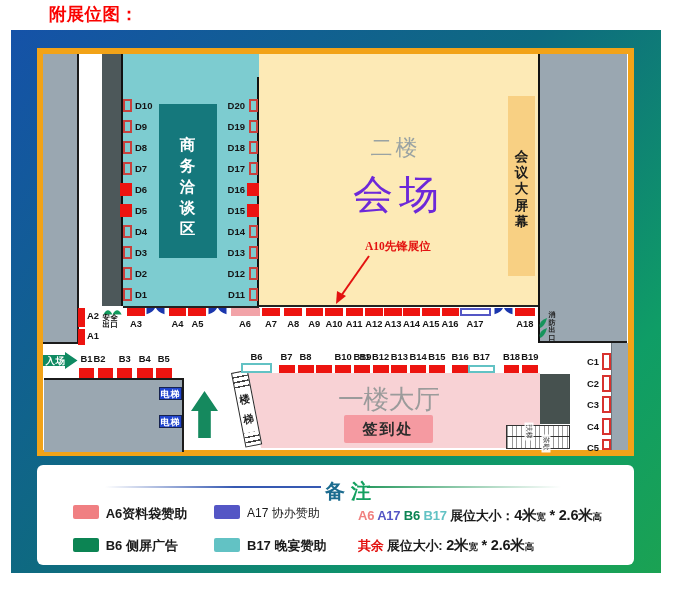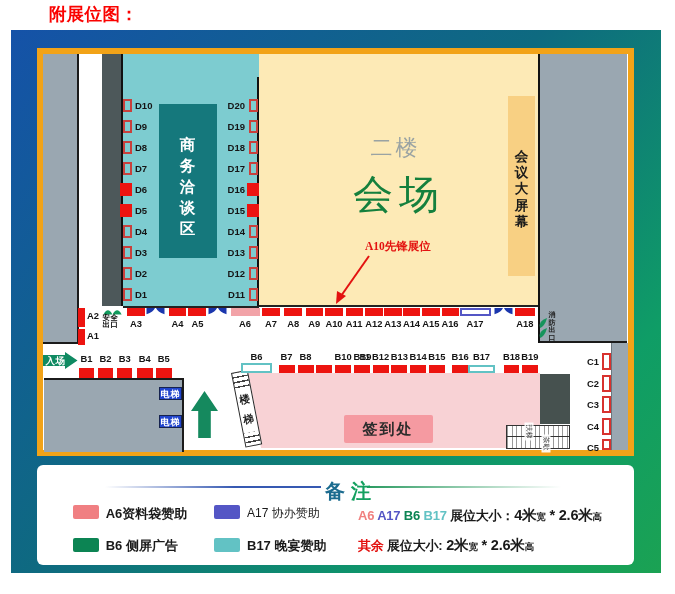--- a/index.html
+++ b/index.html
@@ -21,21 +21,21 @@
 <div class="abs" style="left:213.5px;top:23px;width:2px;height:229px;background:#111;"></div>
 <div class="abs" style="left:215.5px;top:0;width:281.5px;height:251px;background:#fdeab6;border-bottom:2px solid #222;"></div>
 <div class="abs" style="left:494.5px;top:0;width:2.5px;height:289px;background:#111;"></div>
 <div class="abs" style="left:497px;top:0;width:87px;height:286.5px;background:#9aa7b1;border-bottom:2.5px solid #1b1b1b;"></div>
 <div class="abs" style="left:568px;top:289px;width:16px;height:107px;background:#9aa7b1;border-left:1px solid #6b767e;"></div>
 <div class="abs" style="left:465px;top:41.5px;width:26.5px;height:180.5px;background:#f8d083;"></div>
 <div class="abs" style="left:115.5px;top:50px;width:58.5px;height:154px;background:#15787c;"></div>
 <div class="abs" style="left:136.5px;top:80px;width:16px;font-size:15.5px;font-weight:bold;color:#fff;line-height:21px;text-align:center;">商<br>务<br>洽<br>谈<br>区</div>
 <div class="abs" style="left:471.5px;top:95px;width:14px;font-size:13.5px;font-weight:bold;color:#1a1a1a;line-height:16.2px;text-align:center;">会<br>议<br>大<br>屏<br>幕</div>
 <div class="abs" style="left:327.5px;top:78.6px;font-size:22px;color:#9aa3a3;letter-spacing:3px;white-space:nowrap;">二楼</div>
-<div class="abs" style="left:310px;top:113.2px;font-size:40px;color:#15803d;letter-spacing:6px;white-space:nowrap;">会场</div>
+<div class="abs" style="left:310px;top:113.2px;font-size:40px;color:#6d28d9;letter-spacing:6px;white-space:nowrap;">会场</div>
 <div class="abs" style="left:322px;top:185px;font-family:'Liberation Serif',serif;font-size:11.5px;font-weight:bold;color:#e31210;">A10先锋展位</div>
 <svg class="abs" style="left:285px;top:196px;" width="50" height="60">
       <defs></defs>
       <line x1="41" y1="6" x2="13" y2="46" stroke="#e31210" stroke-width="2"></line>
       <polygon points="8,54 18,46 9,41" fill="#e31210"></polygon>
     </svg>
 <div class="out" style="left:79.5px;top:233.6px;width:5.5px;height:9.5px;"></div>
 <div class="dl" style="left:92px;top:235.1px;">D1</div>
 <div class="out" style="left:79.5px;top:212.6px;width:5.5px;height:9.5px;"></div>
 <div class="dl" style="left:92px;top:214.1px;">D2</div>
@@ -133,39 +133,40 @@
       <path d="M9,2 Q0,5 2,12 Q7,10 9,2 Z" fill="#15945c"></path>
       <path d="M9,12 Q0,15 2,22 Q7,20 9,12 Z" fill="#15945c"></path>
     </svg>
 <svg class="abs" style="left:0px;top:298px;" width="35" height="17">
       <polygon points="0,3 22,3 22,0 34.5,8.5 22,17 22,14 0,14" fill="#0f8a62"></polygon>
       <text x="2.5" y="12" font-size="9.5" font-weight="bold" fill="#fff" letter-spacing="0.5">入场</text>
     </svg>
 <div class="booth" style="left:35.6px;top:314px;width:15.8px;height:10px;"></div>
 <div class="lbl" style="left:31.6px;top:299px;width:24px;text-align:center;">B1</div>
 <div class="booth" style="left:54.6px;top:314px;width:15.8px;height:10px;"></div>
-<div class="lbl" style="left:50.6px;top:299px;width:24px;text-align:center;">B2</div>
+<div class="lbl" style="left:50.6px;top:299px;width:24px;text-align:left;">B2</div>
 <div class="booth" style="left:73.7px;top:314px;width:15.8px;height:10px;"></div>
 <div class="lbl" style="left:69.7px;top:299px;width:24px;text-align:center;">B3</div>
 <div class="booth" style="left:93.8px;top:314px;width:15.8px;height:10px;"></div>
 <div class="lbl" style="left:89.8px;top:299px;width:24px;text-align:center;">B4</div>
 <div class="booth" style="left:112.8px;top:314px;width:15.8px;height:10px;"></div>
 <div class="lbl" style="left:108.8px;top:299px;width:24px;text-align:center;">B5</div>
 <div class="abs" style="left:1px;top:324.4px;width:138px;height:71.6px;background:#9aa7b1;border-top:2px solid #1b1b1b;border-right:2px solid #1b1b1b;"></div>
 <div class="abs" style="left:116px;top:333px;width:23px;height:13px;background:#2145cd;border:1px solid #16234f;color:#fff;font-size:9px;font-weight:bold;text-align:center;line-height:13px;letter-spacing:1px;box-sizing:border-box;">电梯</div>
 <div class="abs" style="left:116px;top:361px;width:23px;height:13px;background:#2145cd;border:1px solid #16234f;color:#fff;font-size:9px;font-weight:bold;text-align:center;line-height:13px;letter-spacing:1px;box-sizing:border-box;">电梯</div>
 <svg class="abs" style="left:147.5px;top:337px;" width="27" height="47">
       <polygon points="13.5,0 27,20 19.8,20 19.8,47 7.2,47 7.2,20 0,20" fill="#15895e"></polygon>
     </svg>
 <div class="abs" style="left:190px;top:318.7px;width:307px;height:75.3px;background:#f8d2d5;clip-path:polygon(14px 0,100% 0,100% 100%,28px 100%);"></div>
 <div class="abs" style="left:187.5px;top:318.5px;width:17px;height:76px;background:#fff;border:1.5px solid #2a2a2a;box-sizing:border-box;transform:rotate(-11deg);transform-origin:0 0;">
 <div style="position:absolute;left:0;top:0;width:100%;height:17px;background:repeating-linear-gradient(180deg,transparent 0 3.5px,#444 3.5px 5px);"></div>
 <div style="position:absolute;left:0;top:17px;width:100%;font-size:10.5px;font-weight:bold;color:#222;line-height:20px;text-align:center;">楼<br>梯</div>
 <div style="position:absolute;left:0;bottom:0;width:100%;height:13px;background:repeating-linear-gradient(180deg,transparent 0 3.5px,#444 3.5px 5px);"></div>
 </div>
+<div class="abs" style="left:295px;top:328px;font-size:26px;color:#9b9b9b;letter-spacing:-0.7px;white-space:nowrap;">一楼大厅</div>
 <div class="abs" style="left:300.5px;top:360.5px;width:89px;height:28px;background:#f59aa1;border-radius:2px;text-align:center;line-height:28px;font-size:15px;font-weight:bold;color:#2b2b2b;letter-spacing:2px;">签到处</div>
 <div class="abs" style="left:198px;top:309px;width:27px;height:5.7px;border:2px solid #62c2c4;background:#fff;"></div>
 <div class="lbl" style="left:200px;top:297px;width:27px;text-align:center;">B6</div>
 <div class="booth" style="left:235.5px;top:310.5px;width:16px;height:8.2px;"></div>
 <div class="lbl" style="left:231.5px;top:297px;width:24px;text-align:center;">B7</div>
 <div class="booth" style="left:254.6px;top:310.5px;width:16px;height:8.2px;"></div>
 <div class="lbl" style="left:250.6px;top:297px;width:24px;text-align:center;">B8</div>
 <div class="booth" style="left:273.4px;top:310.5px;width:16px;height:8.2px;"></div>
 <div class="lbl" style="left:269.4px;top:297px;width:24px;text-align:center;margin-left:41px;">B9</div>
 <div class="booth" style="left:292.1px;top:310.5px;width:16px;height:8.2px;"></div>

